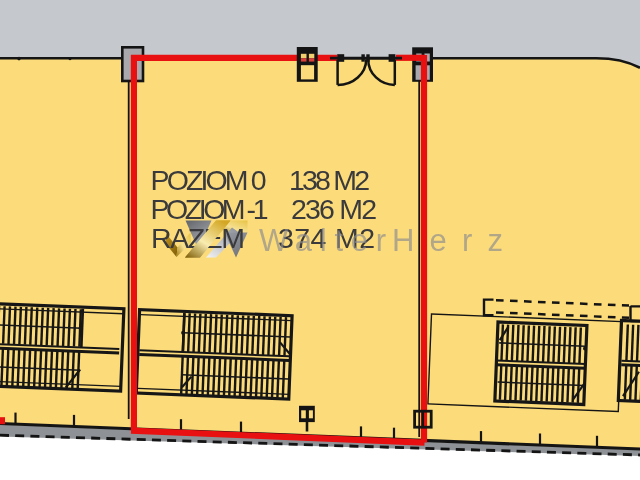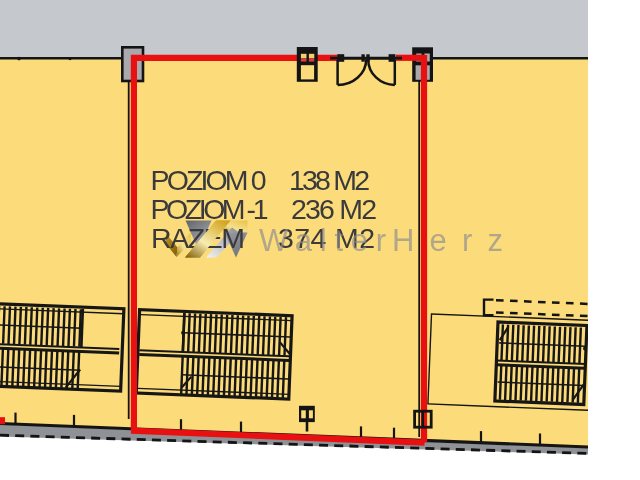--- a/index.html
+++ b/index.html
@@ -1,16 +1,16 @@
 <!DOCTYPE html>
 <html><head>
 <meta charset="utf-8">
 <style>
   html,body{margin:0;padding:0;background:#fff;}
-  #page{position:relative;width:588px;height:480px;overflow:hidden;font-family:"Liberation Sans",sans-serif;}
+  #page{position:relative;width:640px;height:480px;overflow:hidden;font-family:"Liberation Sans",sans-serif;}
 </style>
 </head>
 <body>
 <div id="page">
 <svg width="640" height="480" viewBox="0 0 640 480" xmlns="http://www.w3.org/2000/svg">
 
 <path d="M0,0 H640 V67.8 Q622,58.2 596,58.2 H0 Z" fill="#c5c8cc"></path>
 
 <path d="M0,58.2 H596 Q622,58.2 640,67.8 V450.5 L0,425 Z" fill="#fbdb7a"></path>
 

